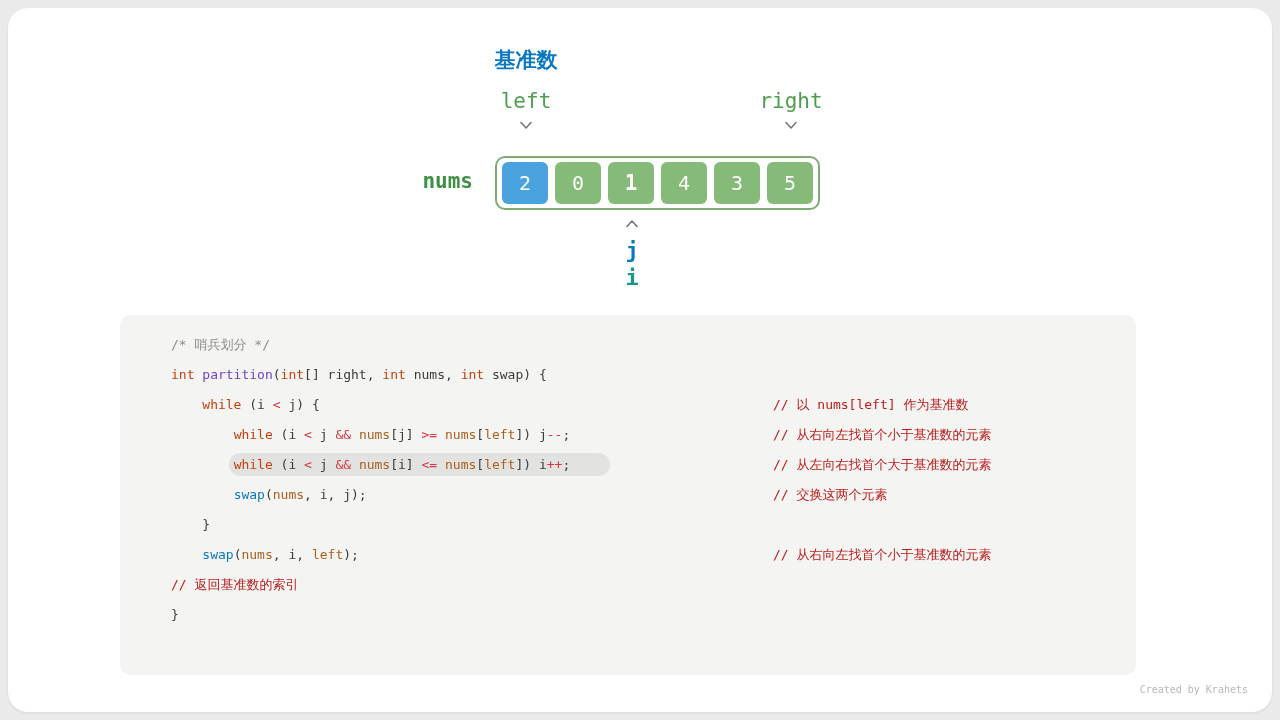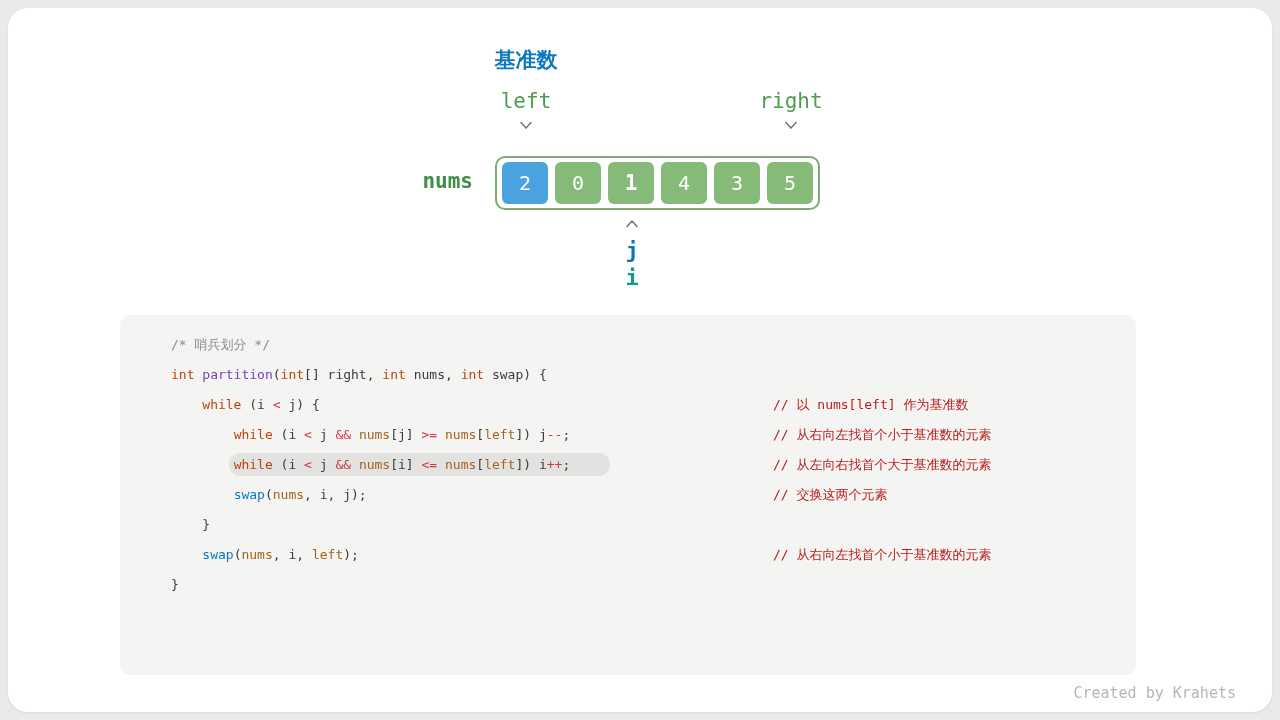--- a/index.html
+++ b/index.html
@@ -74,22 +74,22 @@
   .tk-var { color:#a8621f; }
   .tk-pl { color:#3b3b3b; }
   .tk-cm { color:#8a8f8d; }
 
   .hl {
     background:#e2e2e0; border-radius:14px;
     padding:4px 40px 4px 5px; margin-left:-5px;
   }
 
   .credit {
-    position:absolute; right:36px; top:676px;
-    font-size:15px; color:#b3b8b6;text-align:center;
+    position:absolute; right:24px; top:676px;
+    font-size:10px; color:#b3b8b6;text-align:center;
   }
 </style>
 </head>
 <body>
 
 <div class="card">
 
   <div class="pivot-label">基准数</div>
 
   <div class="ptr ptr-left">
@@ -130,20 +130,20 @@
   <div class="code-block">
     <div class="code-lines">
         <div class="code-line"><span class="code-part"><span class="tk-cm">/* 哨兵划分 */</span></span></div>
         <div class="code-line"><span class="code-part"><span class="tk-kw">int</span><span class="tk-pl"> </span><span class="tk-fn">partition</span><span class="tk-pl">(</span><span class="tk-kw">int</span><span class="tk-pl">[] right, </span><span class="tk-kw">int</span><span class="tk-pl"> nums, </span><span class="tk-kw">int</span><span class="tk-pl"> swap) {</span></span></div>
         <div class="code-line"><span class="code-part"><span class="tk-pl">    </span><span class="tk-kw">while</span><span class="tk-pl"> (i </span><span class="tk-op">&lt;</span><span class="tk-pl"> j) {</span></span><span class="code-comment">// 以 nums[left] 作为基准数</span></div>
         <div class="code-line"><span class="code-part"><span class="tk-pl">        </span><span class="tk-kw">while</span><span class="tk-pl"> (i </span><span class="tk-op">&lt;</span><span class="tk-pl"> j </span><span class="tk-op">&amp;&amp;</span><span class="tk-pl"> </span><span class="tk-var">nums</span><span class="tk-pl">[j] </span><span class="tk-op">&gt;=</span><span class="tk-pl"> </span><span class="tk-var">nums</span><span class="tk-pl">[</span><span class="tk-var">left</span><span class="tk-pl">]) j</span><span class="tk-op">--</span><span class="tk-pl">;</span></span><span class="code-comment">// 从右向左找首个小于基准数的元素</span></div>
         <div class="code-line"><span class="code-part"><span class="tk-pl">        </span><span class="hl"><span class="tk-kw">while</span><span class="tk-pl"> (i </span><span class="tk-op">&lt;</span><span class="tk-pl"> j </span><span class="tk-op">&amp;&amp;</span><span class="tk-pl"> </span><span class="tk-var">nums</span><span class="tk-pl">[i] </span><span class="tk-op">&lt;=</span><span class="tk-pl"> </span><span class="tk-var">nums</span><span class="tk-pl">[</span><span class="tk-var">left</span><span class="tk-pl">]) i</span><span class="tk-op">++</span><span class="tk-pl">;</span></span></span><span class="code-comment">// 从左向右找首个大于基准数的元素</span></div>
         <div class="code-line"><span class="code-part"><span class="tk-pl">        </span><span class="tk-call">swap</span><span class="tk-pl">(</span><span class="tk-var">nums</span><span class="tk-pl">, i, j);</span></span><span class="code-comment">// 交换这两个元素</span></div>
         <div class="code-line"><span class="code-part"><span class="tk-pl">    }</span></span></div>
         <div class="code-line"><span class="code-part"><span class="tk-pl">    </span><span class="tk-call">swap</span><span class="tk-pl">(</span><span class="tk-var">nums</span><span class="tk-pl">, i, </span><span class="tk-var">left</span><span class="tk-pl">);</span></span><span class="code-comment">// 从右向左找首个小于基准数的元素</span></div>
-        <div class="code-line"></div>
+        <div class="code-line"><span class="code-comment">// 返回基准数的索引</span></div>
         <div class="code-line"><span class="code-part"><span class="tk-pl">}</span></span></div>
       </div>
   </div>
 
   <div class="credit">Created by Krahets</div>
 
 </div>
 
 </body></html>

